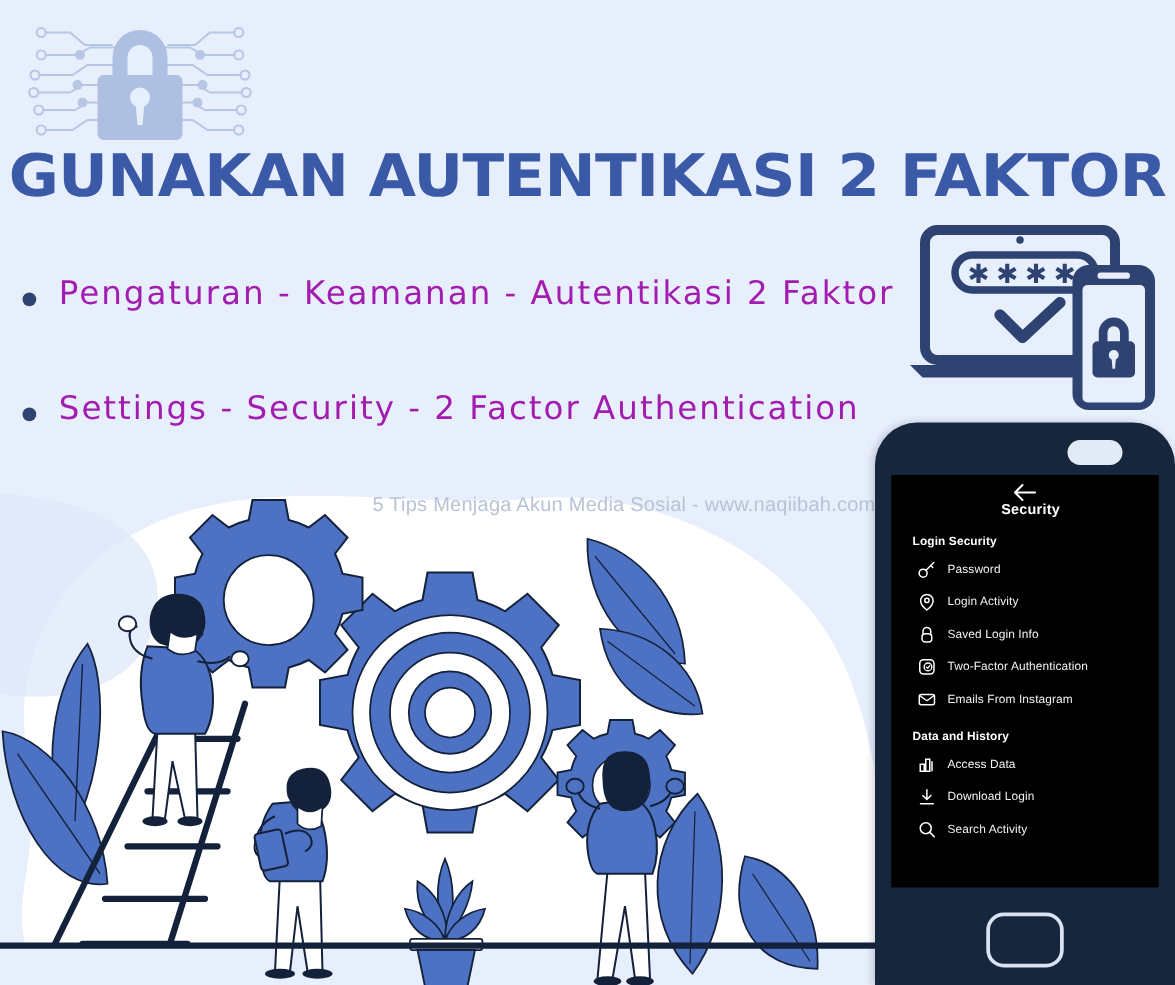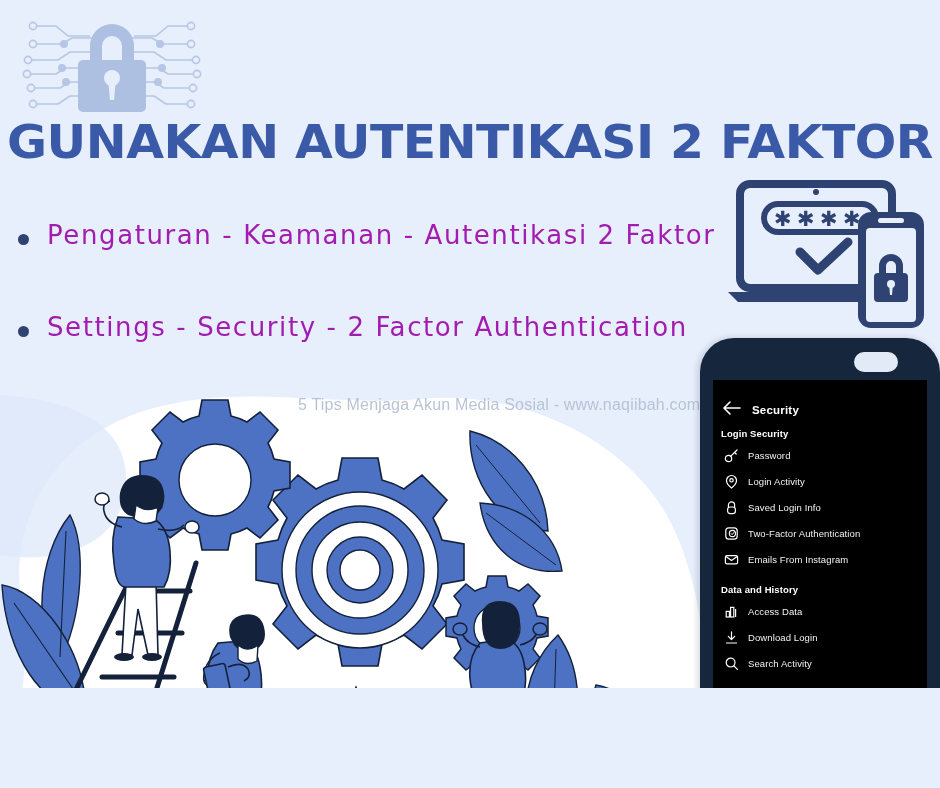--- a/index.html
+++ b/index.html
@@ -4,21 +4,21 @@
 <style>
   html,body{margin:0;padding:0;}
   body{
     width:940px;height:788px;
     background:#e7eefc;
     font-family:"Liberation Sans", sans-serif;
     overflow:hidden;
     position:relative;
   }
   #poster{
-    position:absolute;left:0;top:0;width:940px;height:688px;
+    position:absolute;left:0;top:0;width:940px;height:788px;
     background:#e7eefc;overflow:hidden;
   }
 
   
   .lock-badge{position:absolute;left:12px;top:8px;width:200px;height:112px;}
 
   
   .title{
     position:absolute;left:0;top:112px;width:940px;
     text-align:center;
@@ -81,34 +81,34 @@
   .phone-screen{
     position:absolute;left:13px;top:42px;width:214px;height:330px;
     background:#000000;overflow:hidden;
   }
   .phone-home{
     position:absolute;left:50%;top:392px;transform:translateX(-50%);
     width:56px;height:38px;border:3px solid #d9e3f2;border-radius:14px;
     background:transparent;
   }
 
-  .screen-header{display:flex;align-items:flex-end;height:30px;padding:6px 0 0 9px;}
+  .screen-header{display:flex;align-items:center;height:30px;padding:6px 0 0 9px;flex-direction:column;}
   .back-arrow{width:20px;height:16px;flex:none;margin-right:10px;}
   .screen-title{
     color:#ffffff;font-size:11.5px;font-weight:bold;
     font-family:"Liberation Sans", sans-serif;letter-spacing:.2px;
   }
 
   .section-label{
     color:#ffffff;font-size:9.5px;font-weight:bold;
     font-family:"Liberation Sans", sans-serif;
-    padding:12px 0 3px 8px;letter-spacing:.1px;
+    padding:12px 0 3px 17px;letter-spacing:.1px;
   }
   .menu-item{
-    display:flex;align-items:center;height:26px;padding-left:11px;
+    display:flex;align-items:center;height:26px;padding-left:21px;
   }
   .menu-icon{width:15px;height:15px;flex:none;margin-right:9px;}
   .menu-label{
     color:#f2f2f2;font-size:9.5px;
     font-family:"Liberation Sans", sans-serif;letter-spacing:.1px;
   }
 </style>
 </head>
 <body>
 

